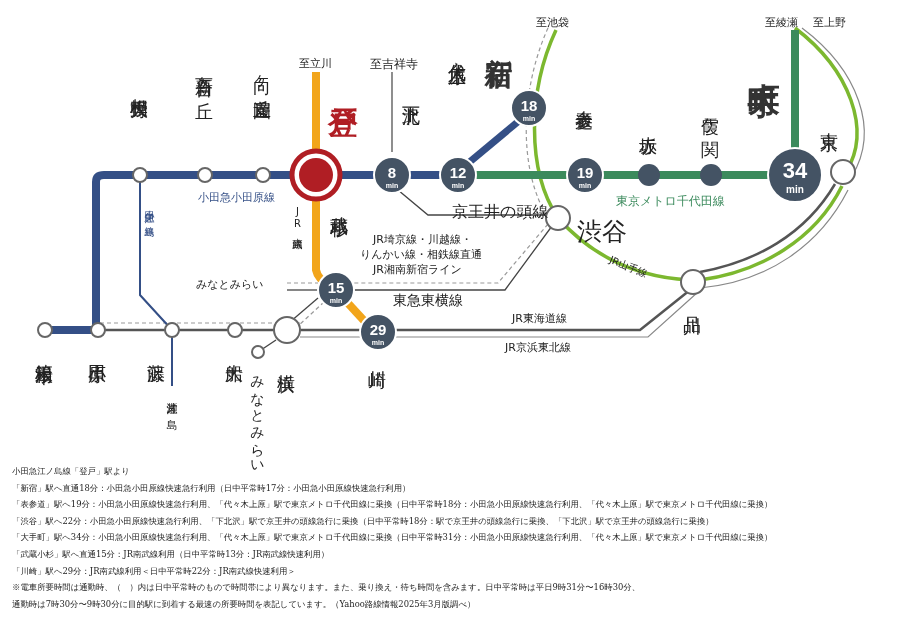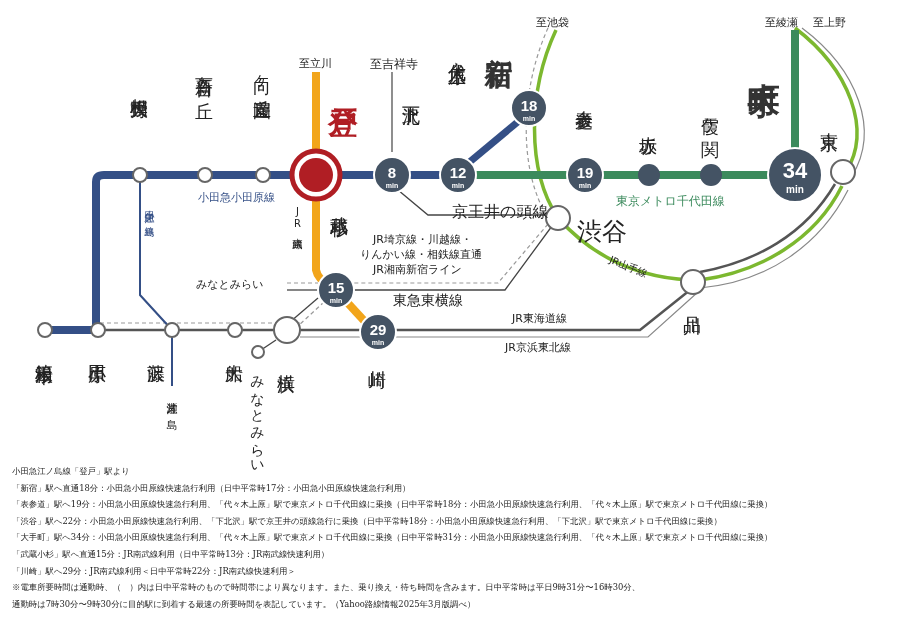--- a/index.html
+++ b/index.html
@@ -154,19 +154,19 @@
 <div class="lbl" style="left:360px;top:249px;font-size:11px;">りんかい線・相鉄線直通</div>
 <div class="lbl" style="left:373px;top:264px;font-size:11px;">JR湘南新宿ライン</div>
 <div class="lbl" style="left:393px;top:293px;font-size:14px;">東急東横線</div>
 <div class="lbl" style="left:512px;top:313px;font-size:11px;">JR東海道線</div>
 <div class="lbl" style="left:505px;top:342px;font-size:11px;text-align:center;">JR京浜東北線</div>
 
 <div class="notes">
   <div>小田急江ノ島線「登戸」駅より</div>
   <div>「新宿」駅へ直通18分：小田急小田原線快速急行利用（日中平常時17分：小田急小田原線快速急行利用）</div>
   <div>「表参道」駅へ19分：小田急小田原線快速急行利用、「代々木上原」駅で東京メトロ千代田線に乗換（日中平常時18分：小田急小田原線快速急行利用、「代々木上原」駅で東京メトロ千代田線に乗換）</div>
-  <div>「渋谷」駅へ22分：小田急小田原線快速急行利用、「下北沢」駅で京王井の頭線急行に乗換（日中平常時18分：小田急小田原線快速急行利用、「下北沢」駅で東京メトロ千代田線に乗換）</div>
+  <div>「渋谷」駅へ22分：小田急小田原線快速急行利用、「下北沢」駅で京王井の頭線急行に乗換（日中平常時18分：駅で京王井の頭線急行に乗換、「下北沢」駅で京王井の頭線急行に乗換）</div>
   <div>「大手町」駅へ34分：小田急小田原線快速急行利用、「代々木上原」駅で東京メトロ千代田線に乗換（日中平常時31分：小田急小田原線快速急行利用、「代々木上原」駅で東京メトロ千代田線に乗換）</div>
   <div>「武蔵小杉」駅へ直通15分：JR南武線利用（日中平常時13分：JR南武線快速利用）</div>
   <div>「川崎」駅へ29分：JR南武線利用＜日中平常時22分：JR南武線快速利用＞</div>
   <div>※電車所要時間は通勤時、（　）内は日中平常時のもので時間帯により異なります。また、乗り換え・待ち時間を含みます。日中平常時は平日9時31分〜16時30分、</div>
   <div>通勤時は7時30分〜9時30分に目的駅に到着する最速の所要時間を表記しています。（Yahoo路線情報2025年3月版調べ）</div>
 </div>
 
 </body></html>

